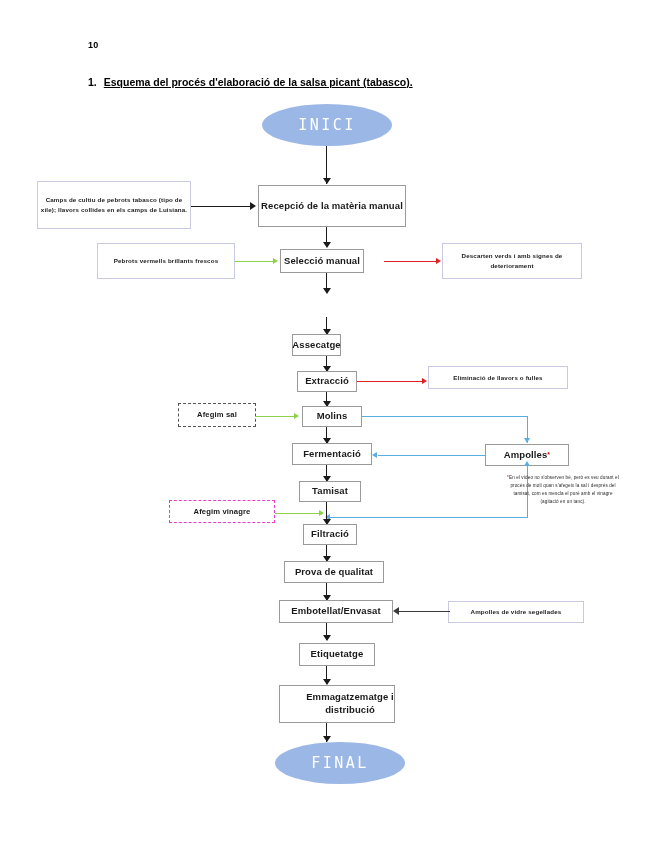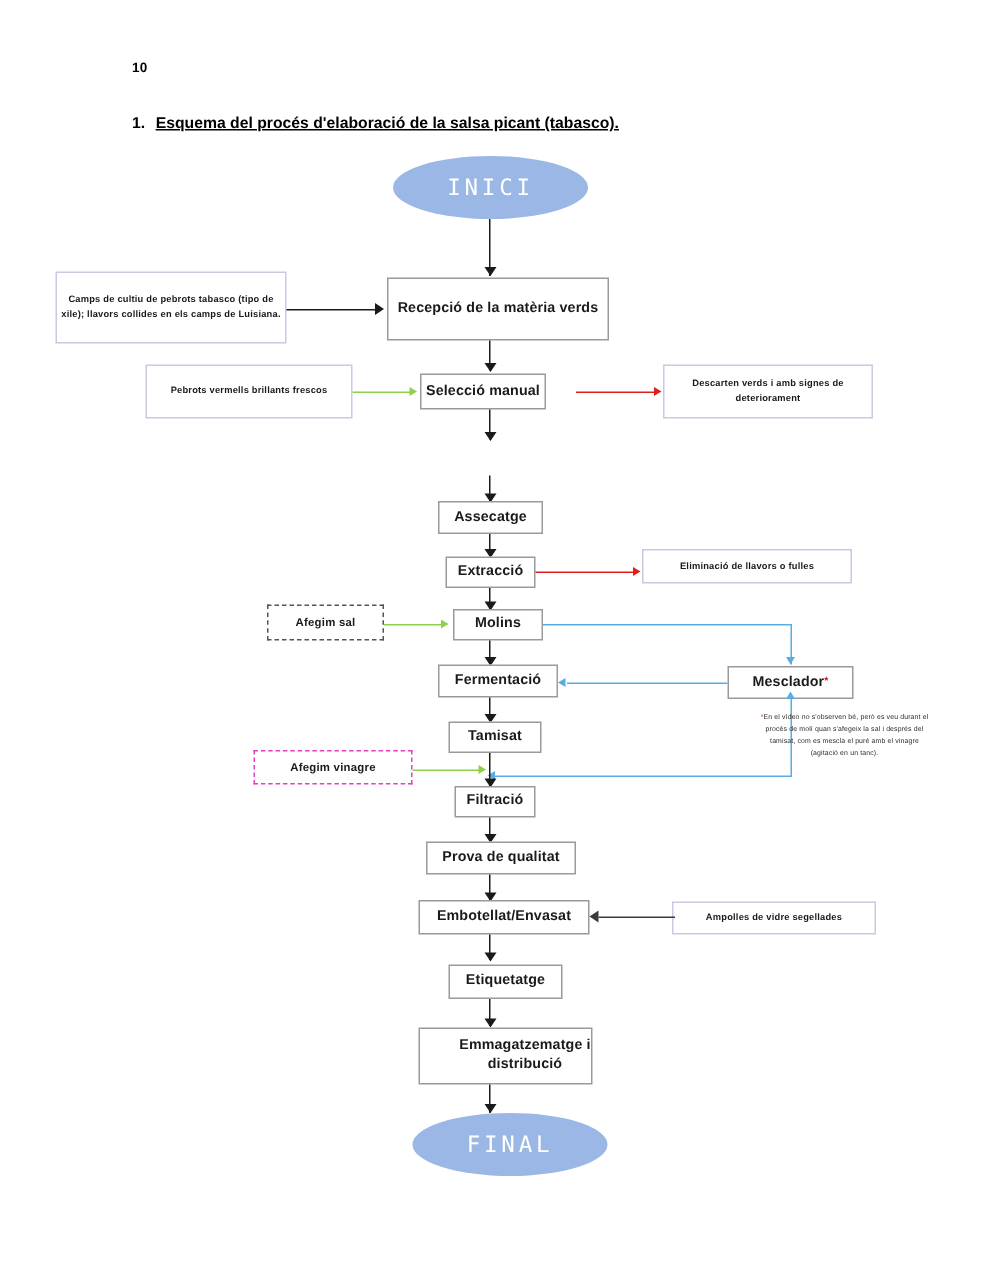--- a/index.html
+++ b/index.html
@@ -172,21 +172,21 @@
 
   <div class="heading">
     <span class="num">1.</span><span class="txt">Esquema del procés d'elaboració de la salsa picant (tabasco).</span>
   </div>
 
   <div class="terminator" style="left:262px; top:104px; width:130px; height:42px;">INICI</div>
 
   <div class="conn v c-black" style="left:326px; top:146px; height:38px; border-left-width:1.6px;"></div>
   <div class="arrow arrow-down" style="left:322.5px; top:178px;"></div>
 
-  <div class="node" style="left:258px; top:185px; width:148px; height:42px;">Recepció de la matèria verds</div>
+  <div class="node" style="left:258px; top:185px; width:148px; height:42px;">Recepció de la matèria manual</div>
 
   <div class="note" style="left:37px; top:181px; width:154px; height:48px;">Camps de cultiu de pebrots tabasco (tipo de xile); llavors collides en els camps de Luisiana.</div>
   <div class="conn h c-black" style="left:191px; top:206px; width:60px; border-top-width:1.6px;"></div>
   <div class="arrow arrow-right-black" style="left:250px; top:202px;"></div>
 
   <div class="conn v c-black" style="left:326px; top:227px; height:20px; border-left-width:1.6px;"></div>
   <div class="arrow arrow-down" style="left:322.5px; top:242px;"></div>
 
   <div class="node" style="left:280px; top:249px; width:84px; height:24px;">Selecció manual</div>
 
@@ -198,21 +198,21 @@
   <div class="arrow arrow-right-red" style="left:436px; top:257.5px;"></div>
   <div class="note" style="left:442px; top:243px; width:140px; height:36px;">Descarten verds i amb signes de deteriorament</div>
 
   <div class="conn v c-black" style="left:326px; top:273px; height:20px; border-left-width:1.6px;"></div>
   <div class="arrow arrow-down" style="left:322.5px; top:288px;"></div>
 
 
   <div class="conn v c-black" style="left:326px; top:317px; height:17px; border-left-width:1.6px;"></div>
   <div class="arrow arrow-down" style="left:322.5px; top:329px;"></div>
 
-  <div class="node" style="left:292px; top:334px; width:70px; height:22px;">Assecatge</div>
+  <div class="node" style="left:292px; top:334px; width:49px; height:22px;">Assecatge</div>
 
   <div class="conn v c-black" style="left:326px; top:356px; height:15px; border-left-width:1.6px;"></div>
   <div class="arrow arrow-down" style="left:322.5px; top:366px;"></div>
 
   <div class="node" style="left:297px; top:371px; width:60px; height:21px;">Extracció</div>
 
   <div class="conn h c-red" style="left:357px; top:381px; width:66px; border-top-width:1.4px;"></div>
   <div class="arrow arrow-right-red" style="left:422px; top:377.5px;"></div>
   <div class="note" style="left:428px; top:366px; width:140px; height:23px;">Eliminació de llavors o fulles</div>
 
@@ -228,21 +228,21 @@
   <div class="conn h c-blue" style="left:362px; top:416px; width:166px; border-top-width:1.4px;"></div>
   <div class="conn v c-blue" style="left:527px; top:416px; height:27px; border-left-width:1.4px;"></div>
   <div class="arrow arrow-down-blue" style="left:524px; top:438px;"></div>
 
   <div class="conn v c-black" style="left:326px; top:427px; height:16px; border-left-width:1.6px;"></div>
   <div class="arrow arrow-down" style="left:322.5px; top:438px;"></div>
 
   <div class="node" style="left:292px; top:443px; width:80px; height:22px;">Fermentació</div>
 
   <div class="node" style="left:485px; top:444px; width:84px; height:22px;">
-    <span>Mesclador</span>
+    <span>Ampolles</span>
       <span class="asterisk">*</span>
   </div>
 
   <div class="conn h c-blue" style="left:378px; top:455px; width:107px; border-top-width:1.4px;"></div>
   <div class="arrow arrow-left-blue" style="left:372px; top:451.5px;"></div>
 
   <div class="conn v c-blue" style="left:527px; top:466px; height:52px; border-left-width:1.4px;"></div>
   <div class="conn h c-blue" style="left:330px; top:517px; width:198px; border-top-width:1.4px;"></div>
   <div class="arrow arrow-left-blue" style="left:325px; top:513.5px;"></div>
   <div class="arrow arrow-up-blue" style="left:524px; top:461px;"></div>

